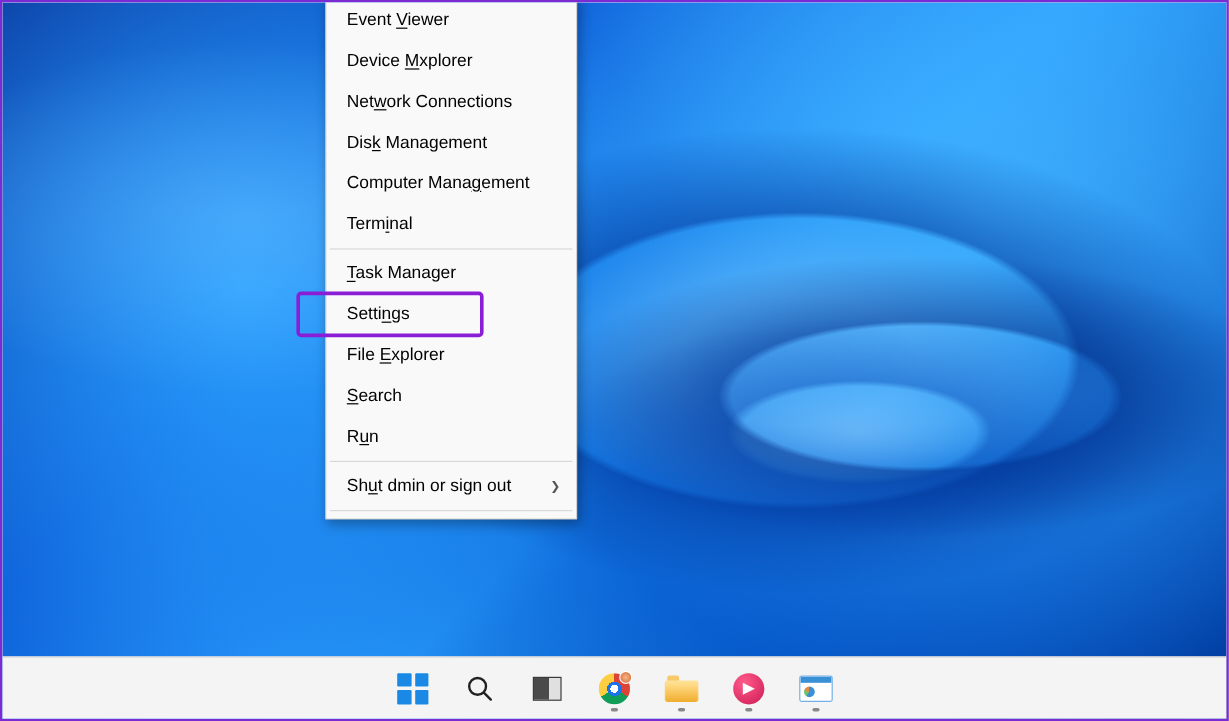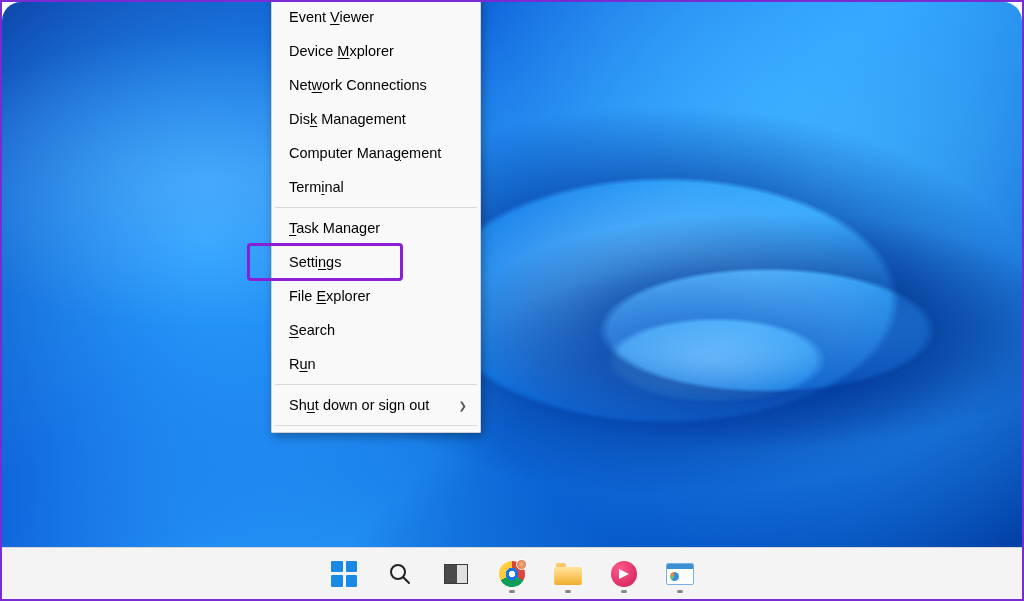--- a/index.html
+++ b/index.html
@@ -8,21 +8,20 @@
 
     .desktop {
       position: relative;
       width: 100%;
       height: 100%;
       background:
         radial-gradient(circle at 20% 40%, #2aa0ff 0%, rgba(42,160,255,0) 40%),
         radial-gradient(circle at 80% 30%, #3fb0ff 0%, rgba(63,176,255,0) 45%),
         radial-gradient(ellipse at 70% 70%, #0050c8 0%, rgba(0,80,200,0) 55%),
         linear-gradient(135deg, #0a3aa0 0%, #0d5fd8 30%, #2aa0ff 55%, #0550b8 80%, #02338a 100%);
-      border-radius: 19px;
     }
 
     
     .swirl {
       position: absolute;
       inset: 0;
       background:
         radial-gradient(120% 80% at 70% 60%, rgba(255,255,255,0.15) 0%, rgba(255,255,255,0) 8%, rgba(0,60,170,0.4) 9%, rgba(0,60,170,0) 20%),
         radial-gradient(110% 70% at 75% 55%, rgba(80,180,255,0.45) 5%, rgba(80,180,255,0) 14%, rgba(0,40,130,0.5) 15%, rgba(0,40,130,0) 28%),
         radial-gradient(100% 90% at 65% 50%, rgba(120,200,255,0.5) 10%, rgba(120,200,255,0) 22%, rgba(0,50,150,0.5) 23%, rgba(0,50,150,0) 36%),
@@ -193,21 +192,21 @@
       <div class="menu-item"><span>Dis</span><span class="u">k</span><span> Management</span></div>
       <div class="menu-item"><span>Computer Mana</span><span class="u">g</span><span>ement</span></div>
       <div class="menu-item"><span>Term</span><span class="u">i</span><span>nal</span></div>
       <div class="sep"></div>
       <div class="menu-item"><span></span><span class="u">T</span><span>ask Manager</span></div>
       <div class="menu-item"><span>Setti</span><span class="u">n</span><span>gs</span></div>
       <div class="menu-item"><span>File </span><span class="u">E</span><span>xplorer</span></div>
       <div class="menu-item"><span></span><span class="u">S</span><span>earch</span></div>
       <div class="menu-item"><span>R</span><span class="u">u</span><span>n</span></div>
       <div class="sep"></div>
-      <div class="menu-item"><span>Sh</span><span class="u">u</span><span>t down or sign out</span><span class="submenu-caret">❯</span></div>
+      <div class="menu-item"><span>Sh</span><span class="u">u</span><span>t dmin or sign out</span><span class="submenu-caret">❯</span></div>
       <div class="sep"></div>
     </div>
 
   <div class="highlight-box"></div>
 
   <svg class="arrow-annot" width="240" height="48">
     <defs>
       <marker id="ah" markerWidth="10" markerHeight="10" refX="8" refY="5" orient="auto">
         <path d="M0,0 L10,5 L0,10 Z" fill="#8a1dd6"></path>
       </marker>

